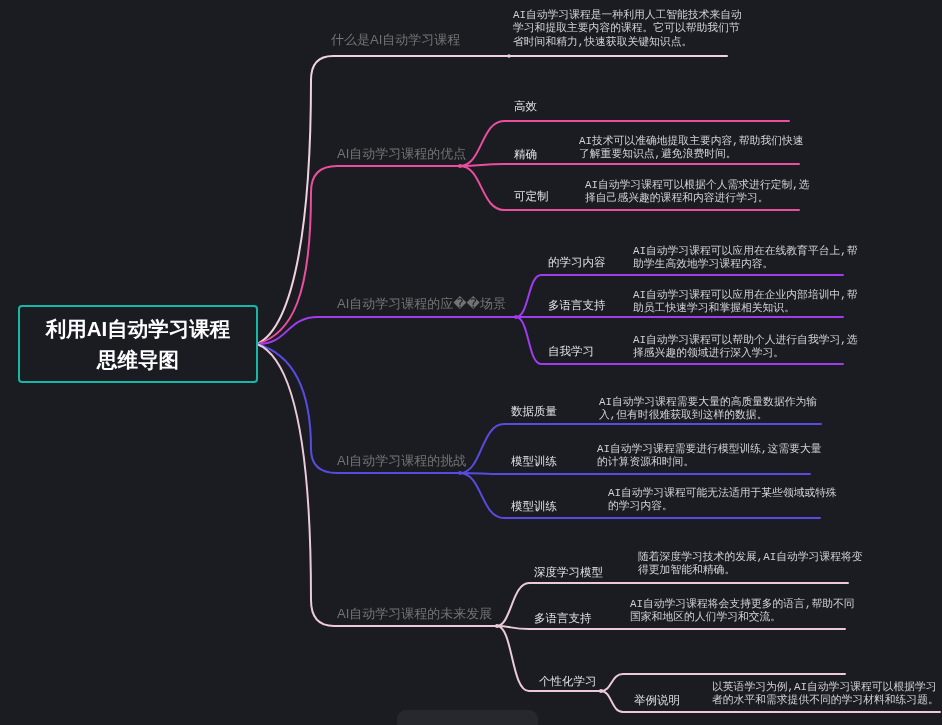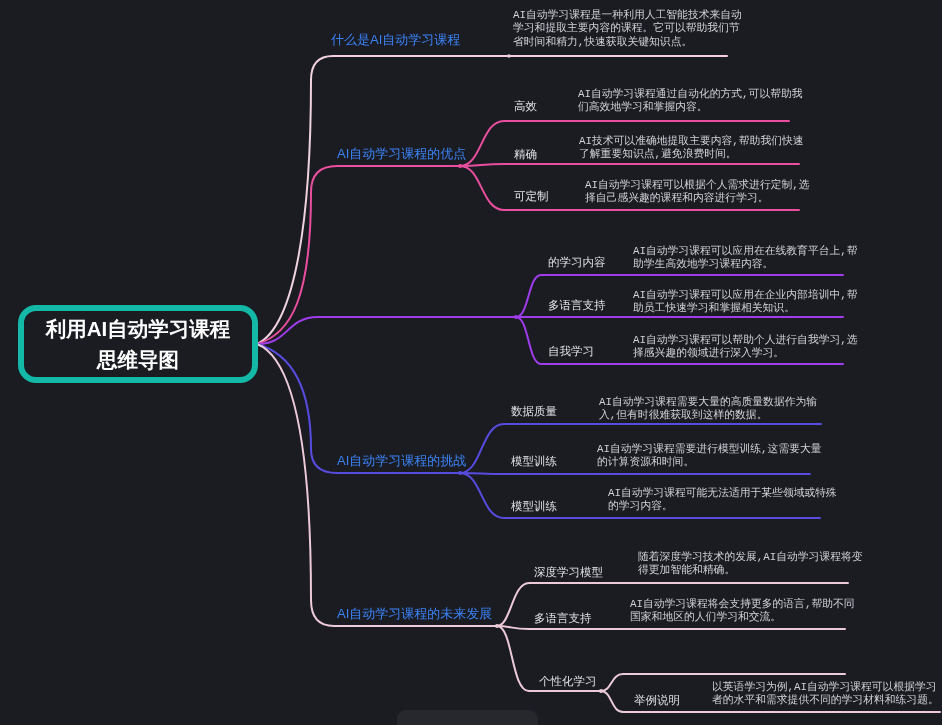--- a/index.html
+++ b/index.html
@@ -1,24 +1,24 @@
 <!DOCTYPE html>
 <html><head>
 <meta charset="utf-8">
 <style>
   html,body{margin:0;padding:0;background:#1a1c22;}
   body{width:942px;height:725px;overflow:hidden;
        font-family:"Liberation Sans","DejaVu Sans",sans-serif;}
   .stage{position:relative;width:942px;height:725px;background:#1a1c22;}
   .links{position:absolute;left:0;top:0;}
-  .lbl1{position:absolute;font-size:13px;font-weight:500;color:#3b82f6;white-space:nowrap;z-index:2;}
+  .lbl1{position:absolute;font-size:13px;font-weight:500;color:#737373;white-space:nowrap;z-index:2;}
   .lbl2{position:absolute;font-size:11.5px;font-weight:400;color:#e0e0e4;white-space:nowrap;z-index:2;}
   .leaf{position:absolute;font-size:10.8px;line-height:13.4px;color:#d2d2d7;white-space:pre-line;z-index:2;font-family:Liberation Mono, monospace;}
   .rootbox{position:absolute;left:18px;top:305px;width:240px;height:78px;
-           border:6px solid #14b8a6;border-radius:18px;box-sizing:border-box;
+           border:2px solid #14b8a6;border-radius:4px;box-sizing:border-box;
            display:flex;align-items:center;justify-content:center;text-align:center;z-index:2;background:#1a1c22;}
   .roottext{font-size:20.5px;font-weight:700;color:#ffffff;line-height:31px;white-space:pre-line;}
   .toolbar{position:absolute;left:397px;top:710px;width:141px;height:24px;
            background:#26282e;border-radius:9px;z-index:3;}
 </style>
 </head>
 <body>
 
 <div class="stage">
 
@@ -60,29 +60,28 @@
 思维导图</div>
   </div>
 
   <div class="lbl1" style="left:331px;top:31px">什么是AI自动学习课程</div>
   <div class="leaf" style="left:513px;top:9px">AI自动学习课程是一种利用人工智能技术来自动
 学习和提取主要内容的课程。它可以帮助我们节
 省时间和精力,快速获取关键知识点。</div>
 
   <div class="lbl1" style="left:337px;top:145px">AI自动学习课程的优点</div>
   <div class="lbl2" style="left:514px;top:99px">高效</div>
-  <div class="leaf" style="left:578px;top:88px">AI自动学习课程通过自动化的方式,可以帮助我
-们高效地学习和掌握内容。</div>
   <div class="lbl2" style="left:514px;top:147px">精确</div>
   <div class="leaf" style="left:579px;top:135px">AI技术可以准确地提取主要内容,帮助我们快速
 了解重要知识点,避免浪费时间。</div>
   <div class="lbl2" style="left:514px;top:189px">可定制</div>
   <div class="leaf" style="left:585px;top:179px">AI自动学习课程可以根据个人需求进行定制,选
 择自己感兴趣的课程和内容进行学习。</div>
 
+  <div class="lbl1" style="left:337px;top:295px">AI自动学习课程的应��场景</div>
   <div class="lbl2" style="left:548px;top:255px">的学习内容</div>
   <div class="leaf" style="left:633px;top:245px">AI自动学习课程可以应用在在线教育平台上,帮
 助学生高效地学习课程内容。</div>
   <div class="lbl2" style="left:548px;top:298px">多语言支持</div>
   <div class="leaf" style="left:633px;top:289px">AI自动学习课程可以应用在企业内部培训中,帮
 助员工快速学习和掌握相关知识。</div>
   <div class="lbl2" style="left:548px;top:344px">自我学习</div>
   <div class="leaf" style="left:633px;top:334px">AI自动学习课程可以帮助个人进行自我学习,选
 择感兴趣的领域进行深入学习。</div>
 

